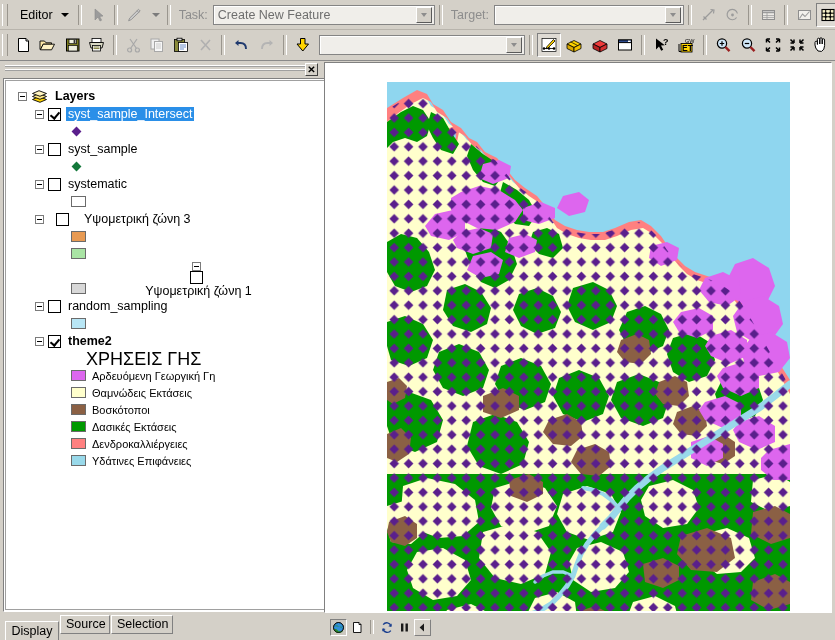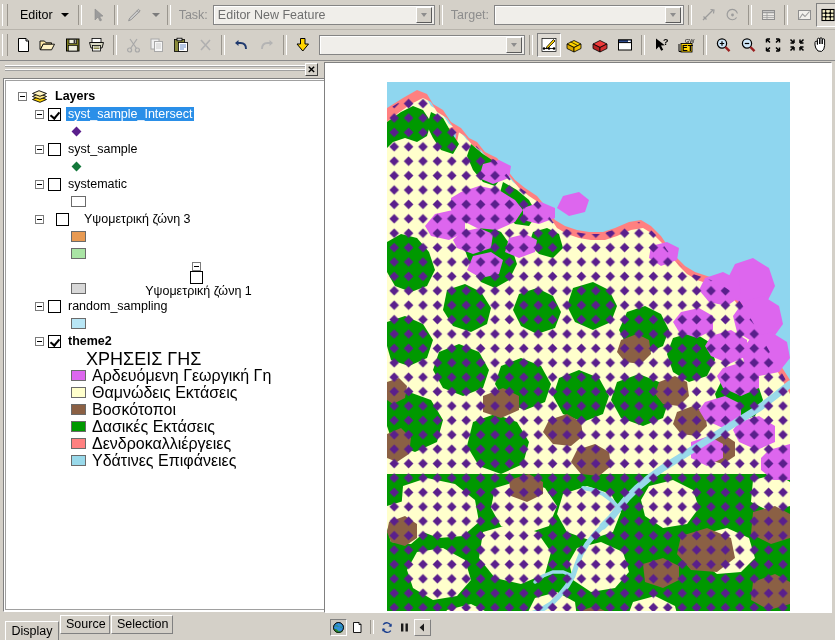--- a/index.html
+++ b/index.html
@@ -75,21 +75,21 @@
   .nlabel{font-size:12.5px;line-height:14px;padding:0 2px;}
   .nlabel.sel{background:#2a8fe8;color:#fff;}
   .nlabel.bold{font-weight:bold;}
 
   .layers-icon{width:17px;height:13px;flex:0 0 auto;margin-right:5px;position:relative;}
 
   .sym{display:flex;align-items:center;height:17px;}
   .sw{width:15px;height:11px;box-sizing:border-box;border:1px solid #6b6b6b;flex:0 0 auto;}
   .dot{width:7px;height:7px;transform:rotate(45deg);flex:0 0 auto;}
   .legend-row{display:flex;align-items:center;height:17px;}
-  .legend-row .lbl{font-size:16px;line-height:14px;margin-left:6px;}
+  .legend-row .lbl{font-size:11px;line-height:14px;margin-left:6px;}
   .legend-head{font-size:18px;line-height:14px;}
 
   
   #toc-tabs{position:absolute;left:3px;top:613px;width:320px;height:22px;}
   .tab{position:absolute;top:2px;height:19px;box-sizing:border-box;
        background:#d4d0c8;border:1px solid #fff;border-right-color:#808080;border-bottom-color:#808080;
        font-size:12.5px;line-height:17px;text-align:center;padding:0 5px;}
   .tab.active{top:8px;height:21px;line-height:19px;background:#d4d0c8;border-bottom:1px solid #d4d0c8;}
 
   
@@ -138,21 +138,21 @@
       </svg>
     </div>
     <div class="tbtn" style="min-width:14px;">
       <span class="caret gray"></span>
     </div>
 
     <div class="sep"></div>
 
     <span class="tb-text">Task:</span>
     <div class="combo" style="width:222px;">
-      <span class="cval">Editor New Feature</span>
+      <span class="cval">Create New Feature</span>
       <span class="cbtn">
           <i></i>
         </span>
     </div>
 
     <div class="sep"></div>
 
     <span class="tb-text">Target:</span>
     <div class="combo" style="width:190px;">
       <span class="cval"></span>

